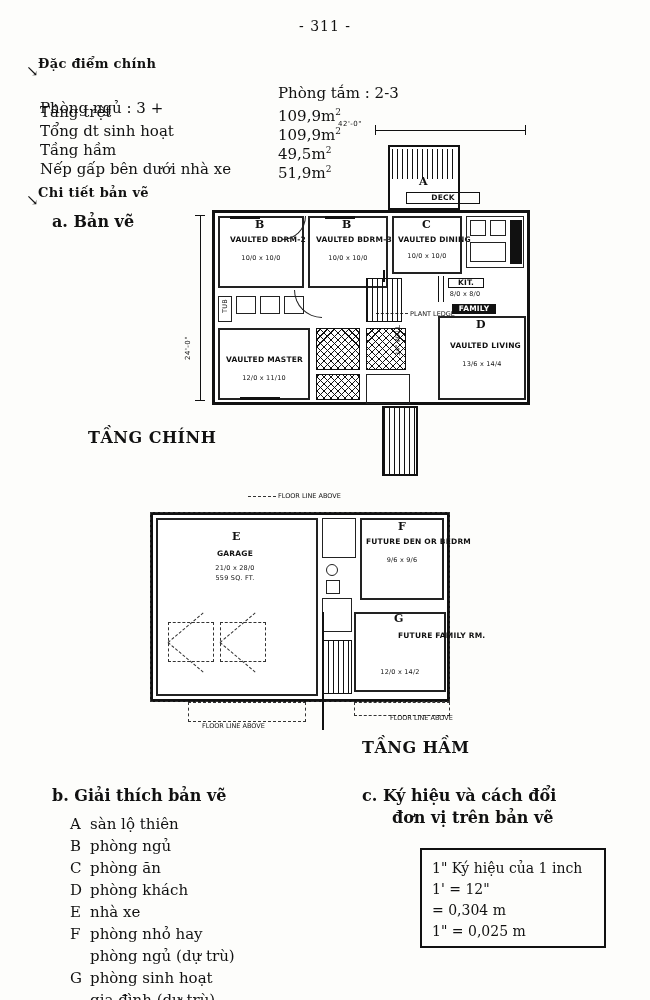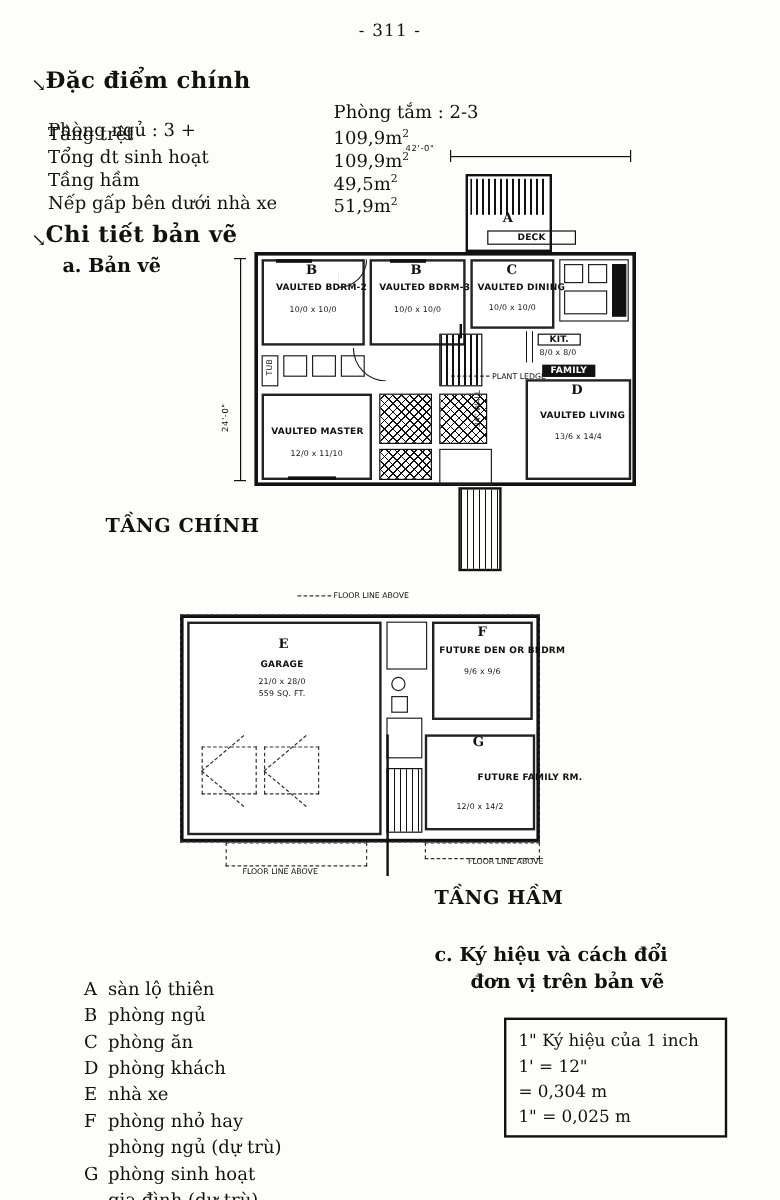--- a/index.html
+++ b/index.html
@@ -27,21 +27,21 @@
     text-align: center;
     font-size: 14px;
     letter-spacing: 1px;
   }
 
   
   .h-sec {
     position: absolute;
     font-family: "DejaVu Serif", serif;
     font-weight: bold;
-    font-size: 19px;
+    font-size: 13px;
     letter-spacing: 0.3px;
   }
   .h-sub {
     position: absolute;
     font-weight: bold;
     font-size: 16px;
   }
   .bullet-tick {
     position: absolute;
     font-size: 15px;
@@ -316,34 +316,35 @@
     <div class="thin" style="left:186px; top:88px; width:14px; height:14px;"></div>
     <div class="thin" style="left:182px; top:106px; width:30px; height:34px;"></div>
 
     <div class="thin" style="left:220px; top:26px; width:84px; height:82px; border-width:2px;"></div>
     <div class="roomltr" style="left:258px; top:28px;">F</div>
     <div class="lbl big" style="left:226px; top:46px; width:72px;">FUTURE DEN OR BEDRM</div>
     <div class="lbl" style="left:226px; top:64px; width:72px;">9/6 x 9/6</div>
 
     <div class="thin" style="left:214px; top:120px; width:92px; height:80px; border-width:2px;"></div>
     <div class="roomltr" style="left:254px; top:120px;">G</div>
-    <div class="lbl big" style="left:222px; top:152px; width:76px;padding-left:36px;">FUTURE FAMILY RM.</div>
+    <div class="lbl big" style="left:222px; top:140px; width:76px;padding-left:36px;">FUTURE FAMILY RM.</div>
     <div class="lbl" style="left:222px; top:158px; width:76px;margin-top:18px;">12/0 x 14/2</div>
 
     <div class="stairh" style="left:182px; top:148px; width:30px; height:54px;"></div>
 
     <div class="dashbox" style="left:48px; top:210px; width:118px; height:20px;"></div>
     <div class="dashbox" style="left:214px; top:210px; width:96px; height:14px;"></div>
     <div class="note-small" style="left:62px; top:230px;">FLOOR LINE ABOVE</div>
     <div class="note-small" style="left:250px; top:222px;">FLOOR LINE ABOVE</div>
     <div class="wall" style="left:182px; top:120px; width:2px; height:118px;"></div>
   </div>
 
   <div class="caption" style="left:362px; top:738px;">TẦNG HẦM</div>
 
+  <div class="h-sub" style="left:52px; top:786px;">b. Giải thích bản vẽ</div>
   <div class="legend" style="left:70px; top:814px;">
     <table>
       <tbody>
           <tr>
             <td class="k">A</td>
             <td>sàn lộ thiên</td>
           </tr>
       <tr>
             <td class="k">B</td>
             <td>phòng ngủ</td>

